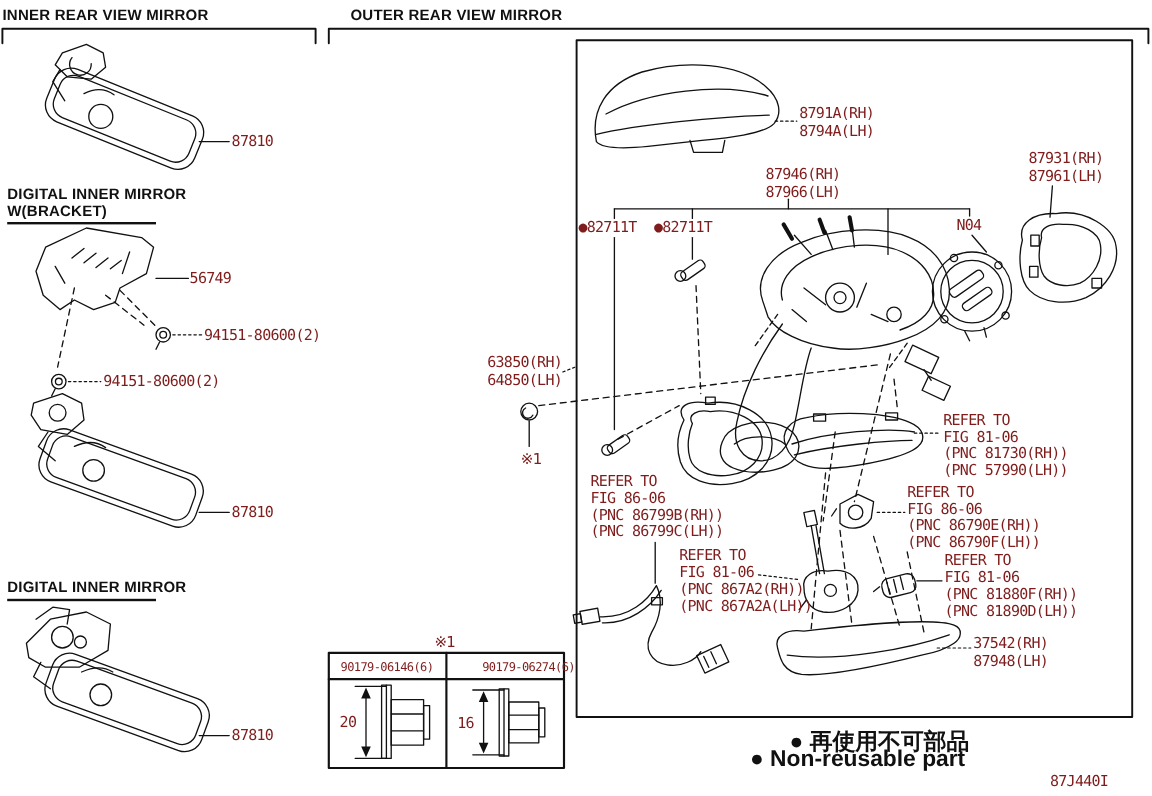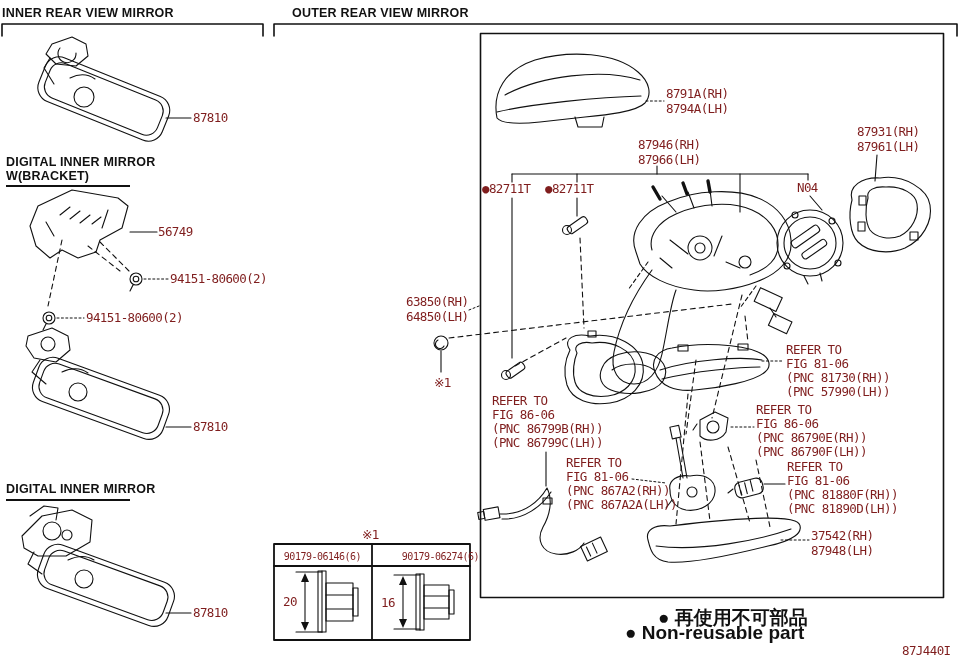--- a/index.html
+++ b/index.html
@@ -383,15 +383,15 @@
 
   <div class="lbl" style="left:362px;top:527px;font-family:'DejaVu Sans',sans-serif">※1</div>
   <div class="lbl small ctr" style="left:275px;top:549px;width:95px">90179-06146(6)</div>
   <div class="lbl small ctr" style="left:393px;top:549px;width:95px">90179-06274(6)</div>
   <div class="lbl" style="left:283px;top:594px">20</div>
   <div class="lbl" style="left:381px;top:595px">16</div>
 
   <div class="legend" style="left:658px;top:605px">● 再使用不可部品</div>
   <div class="legend" style="left:625px;top:622px">● Non-reusable part</div>
 
-  <div class="lbl" style="left:902px;top:643px">87J440I</div>
+  <div class="lbl" style="left:875px;top:643px">87J440I</div>
 
 </div>
 
 </body></html>

